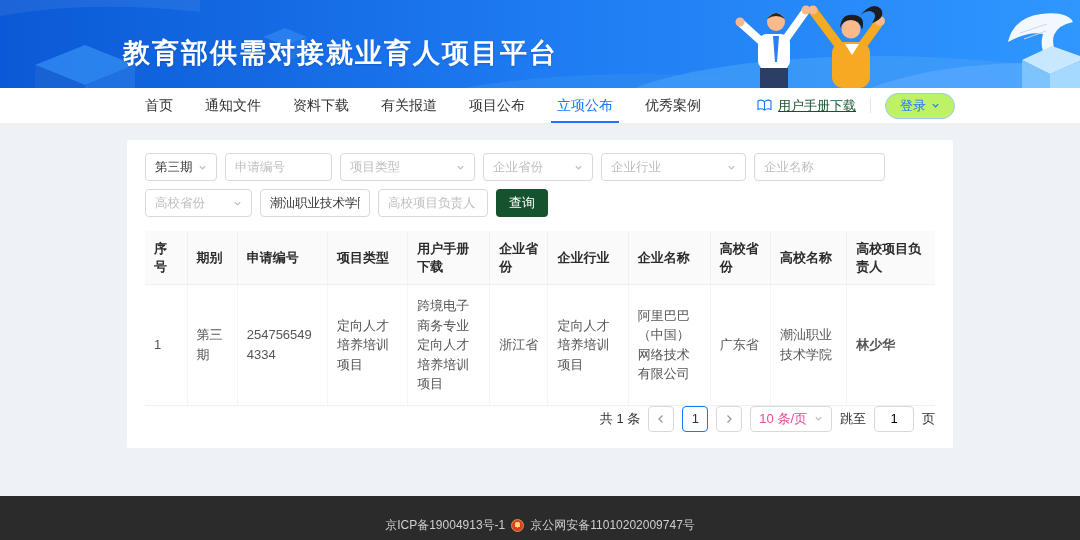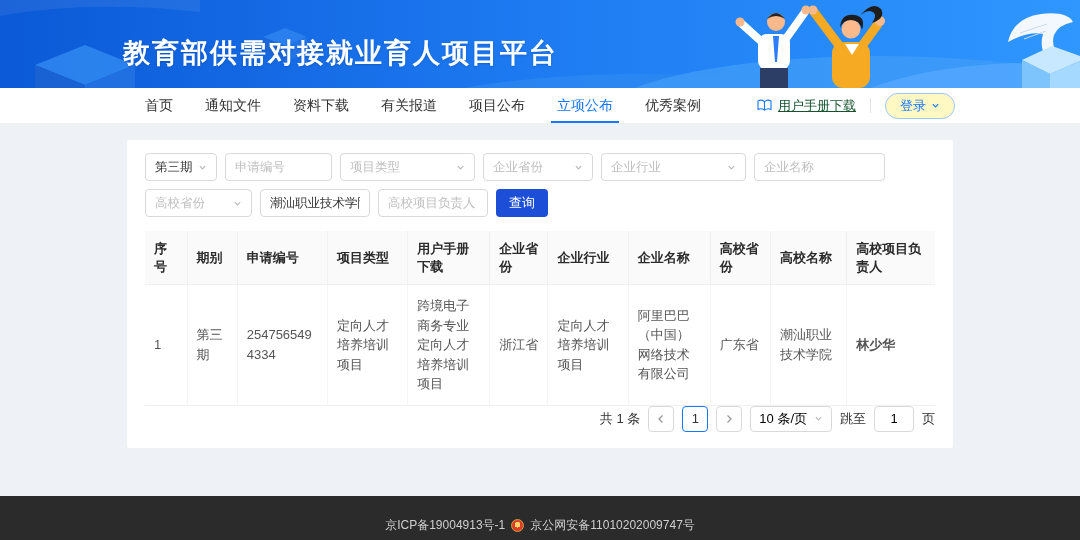--- a/index.html
+++ b/index.html
@@ -31,21 +31,21 @@
   .nav-item.active { color:#1677ff; }
   .nav-item.active::after {
     content:""; position:absolute; left:-6px; right:-6px; bottom:0;
     height:2px; background:#1677ff;
   }
   .nav-right { display:flex; align-items:center; gap:14px; }
   .manual-link { display:flex; align-items:center; gap:6px; color:#14532d; font-size:13px; cursor:pointer;text-decoration:underline; }
   .nav-divider { width:1px; height:15px; background:#e3e3e3; }
   .login-btn {
     display:flex; align-items:center; gap:5px; cursor:pointer;
-    color:#1677ff; background:#fef9c3; border:1px solid #9cc7ff;
+    color:#1677ff; background:#bef264; border:1px solid #9cc7ff;
     border-radius:13px; padding:3px 14px; font-size:13px;
   }
   
   .main { height:356px; }
   .card {
     width:826px; margin:16px auto 0; background:#fff;
     border-radius:2px; padding:13px 18px 16px;
   }
   .filter-row { display:flex; gap:8px; margin-bottom:8px; }
   .filter-row:last-of-type { margin-bottom:0; }
@@ -56,21 +56,21 @@
   }
   .select { display:flex; align-items:center; justify-content:space-between; padding:0 9px; color:#bfbfbf; cursor:pointer; }
   .select.has-value { color:#333; }
   .select .chev { color:#b9b9b9; display:flex; }
   input.ctl { padding:0 9px; color:#333; outline:none; }
   input.ctl::placeholder { color:#bfbfbf; }
   .w72{width:72px}.w107{width:107px}.w135{width:135px}.w110{width:110px}
   .w145{width:145px}.w131{width:131px}
   .search-btn {
     width:52px; height:28px; border:none; border-radius:4px;
-    background:#1d4ed8; color:#fff; font-size:13px; cursor:pointer;
+    background:#14532d; color:#fff; font-size:13px; cursor:pointer;
     font-family:Liberation Serif, serif;
   }
   .table-wrap { margin-top:14px; }
   table { width:100%; border-collapse:collapse; table-layout:fixed; }
   th {
     background:#fafafa; font-size:13px; font-weight:700; color:#2b2b2b;
     text-align:left; padding:9px 9px; border-bottom:1px solid #f0f0f0;
     border-right:1px solid #f0f0f0; line-height:1.35; word-break:break-all;
   }
   th:last-child { border-right:none; }
@@ -81,21 +81,21 @@
   }
   td:last-child { border-right:none;font-weight:bold; }
   
   .pager { display:flex; justify-content:flex-end; align-items:center; gap:8px; font-size:13px; color:#333; }
   .pg-btn {
     min-width:26px; height:26px; border:1px solid #d9d9d9; border-radius:4px;
     background:#fff; color:#9a9a9a; display:flex; align-items:center;
     justify-content:center; cursor:pointer; font-size:13px;
   }
   .pg-btn.active { border-color:#1677ff; color:#333; }
-  .size-select { height:26px; border:1px solid #d9d9d9; border-radius:4px; display:flex; align-items:center; gap:7px; padding:0 8px; cursor:pointer; color:#000000; background:#fff; }
+  .size-select { height:26px; border:1px solid #d9d9d9; border-radius:4px; display:flex; align-items:center; gap:7px; padding:0 8px; cursor:pointer; color:#ec4899; background:#fff; }
   .jump-input {
     width:40px; height:26px; border:1px solid #d9d9d9; border-radius:4px;
     text-align:center; font-size:13px; outline:none; background:#fff;
     font-family:"Liberation Sans","DejaVu Sans",sans-serif;
   }
   
   .footer {
     height:59px; background:#2b2b2b; color:#d8d8d8;
     display:flex; flex-direction:column; align-items:center;
     justify-content:center; gap:7px; font-size:12px;

